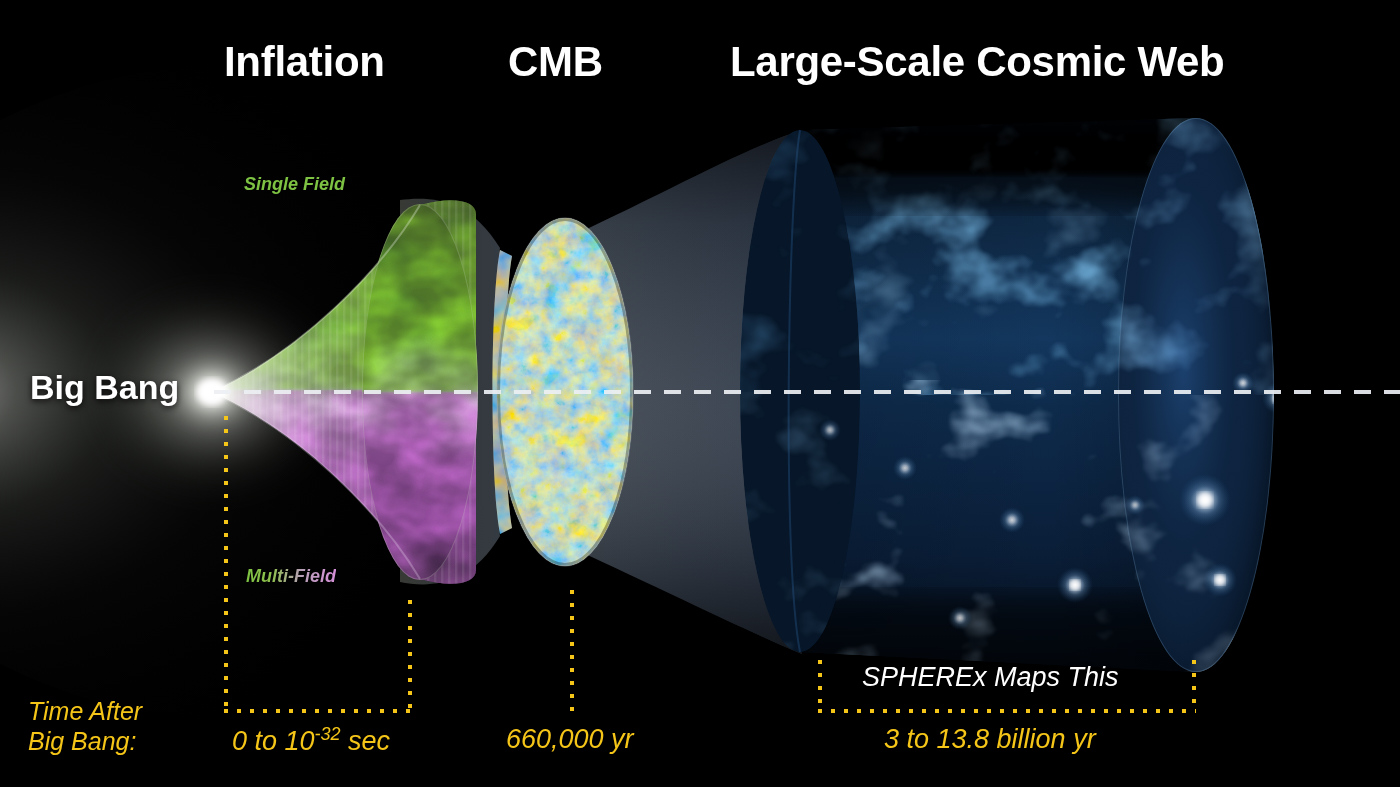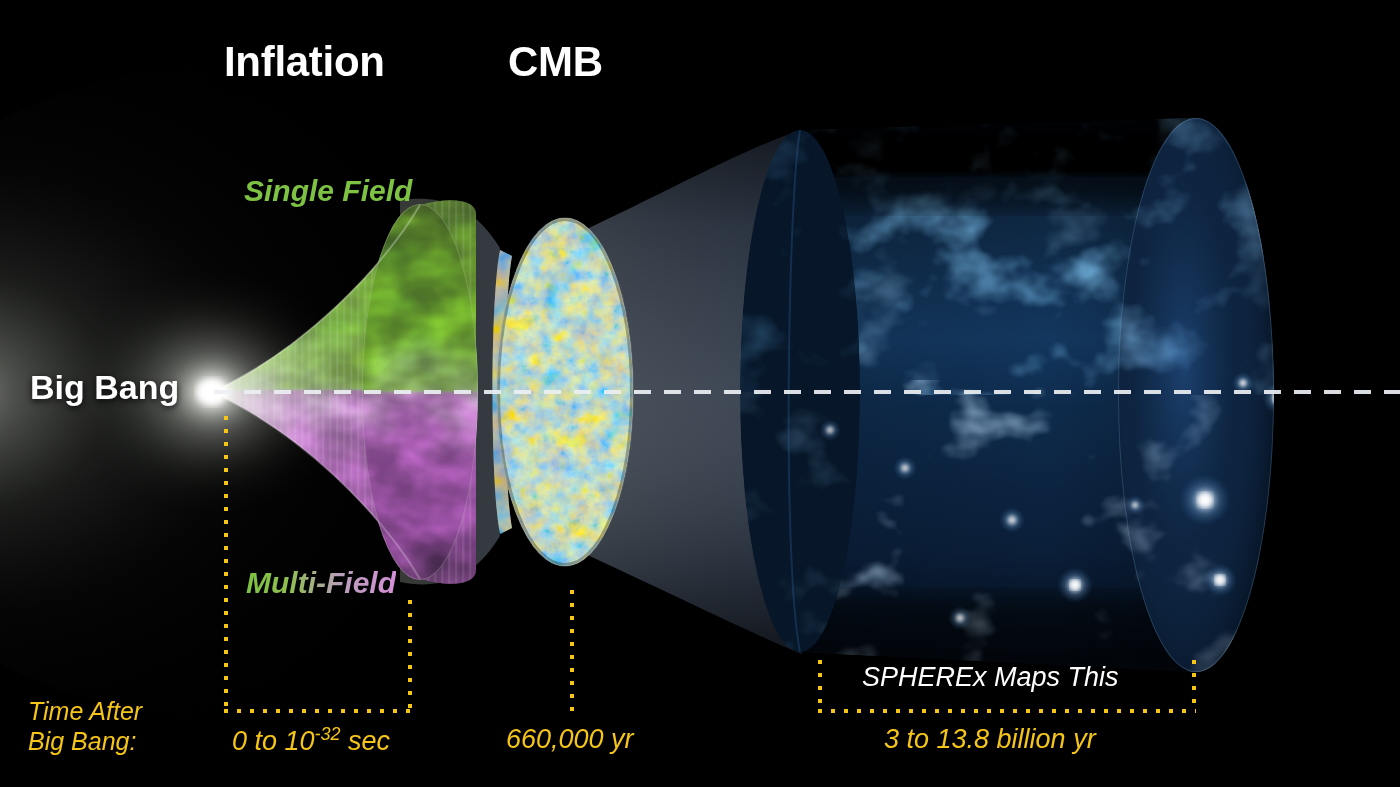--- a/index.html
+++ b/index.html
@@ -40,21 +40,21 @@
     text-align:center;
     white-space:nowrap;
   }
   #sub-cmb{left:432px; top:94px; width:286px;}
 
   
   .fieldlabel{
     position:absolute;
     font-style:italic;
     font-weight:bold;
-    font-size:30px;
+    font-size:18px;
     white-space:nowrap;
   }
   #label-single{left:244px; top:174px; color:#7dc242;}
   #label-multi{
     left:246px; top:566px;
     background:linear-gradient(90deg,#7dc242 0%,#8fbf4e 28%,#b89fb8 62%,#d58fd8 100%);
     -webkit-background-clip:text;
     background-clip:text;
     color:transparent;
   }
@@ -449,20 +449,21 @@
 
       <path d="M 800 130 C 788 200, 782 560, 800 652" fill="none" stroke="#2b5f95" stroke-opacity="0.35" stroke-width="2"></path>
     </g>
 
   </svg>
 
   <div id="axis"></div>
 
   <div class="hdr" id="hdr-inflation">Inflation</div>
   <div class="hdr" id="hdr-cmb">CMB</div>
+  <div class="hdr" id="hdr-web">Large-Scale Cosmic Web</div>
 
   <div class="fieldlabel" id="label-single">Single Field</div>
   <div class="fieldlabel" id="label-multi">Multi-Field</div>
 
   <div id="bigbang">Big Bang</div>
 
   <div id="sphx">SPHEREx Maps This</div>
 
   <div class="dot-v" style="left:224px; top:416px; height:296px;"></div>
   <div class="dot-v" style="left:408px; top:600px; height:112px;"></div>

